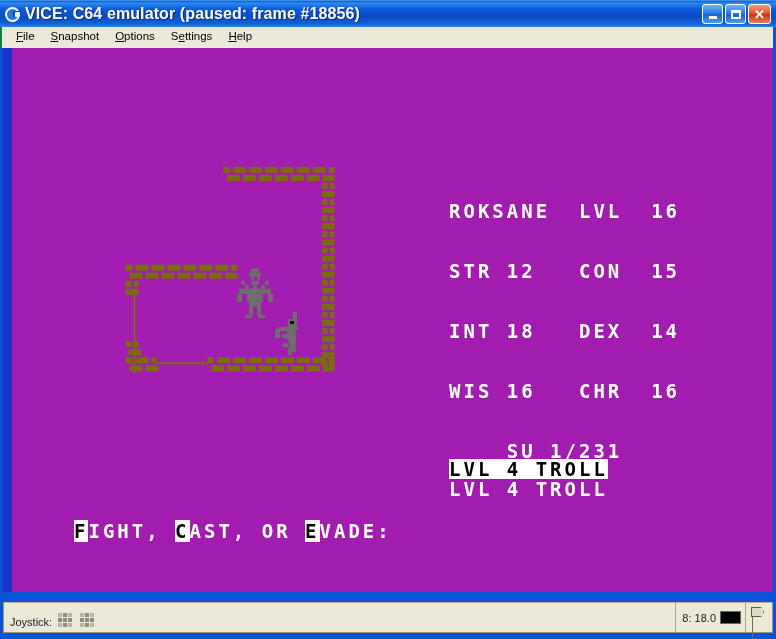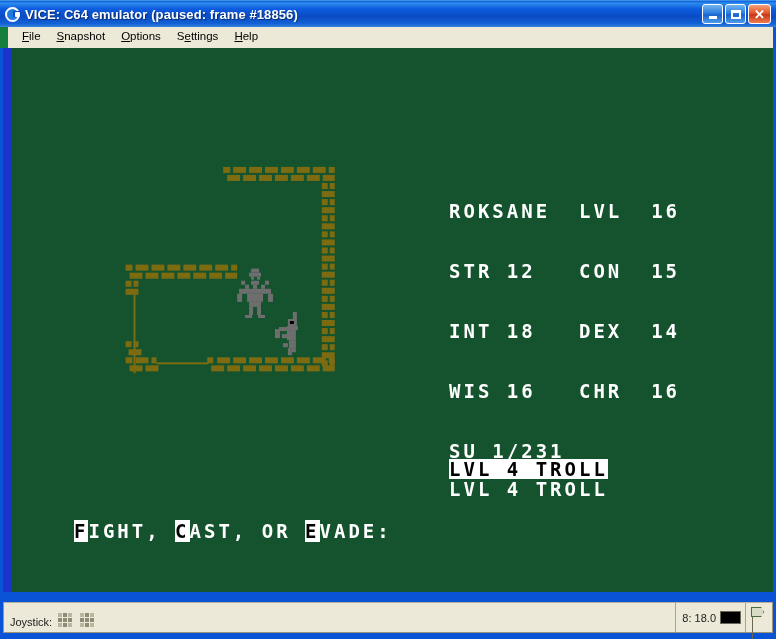--- a/index.html
+++ b/index.html
@@ -38,21 +38,21 @@
   }
   .tb-icon .notch{
     position:absolute;right:0px;top:5px;width:8px;height:6px;
     background:#0a4bc4;
   }
   .tb-icon .dot{
     position:absolute;right:1px;top:6px;width:5px;height:5px;
     background:#ffffff;border-radius:1px;
   }
   .tb-title{
-    color:#ffffff;font-size:13px;font-weight:bold;
+    color:#ffffff;font-size:16px;font-weight:bold;
     white-space:nowrap;letter-spacing:0.1px;
     text-shadow:1px 1px 1px rgba(0,0,0,0.45);
     flex:1 1 auto;overflow:hidden;
   }
   .tb-buttons{display:flex;align-items:center;gap:2px;flex:0 0 auto;padding-right:3px;}
   .tb-btn{
     width:21px;height:20px;
     border:1px solid #ffffff;
     border-radius:3px;
     box-sizing:border-box;
@@ -69,21 +69,21 @@
   .tb-btn .g-min{width:8px;height:3px;background:#fff;margin-top:7px;}
   .tb-btn .g-max{width:10px;height:9px;border:2px solid #fff;border-top-width:3px;box-sizing:border-box;}
   .tb-btn .g-close{color:#fff;font-size:13px;font-weight:bold;line-height:1;font-family:"Liberation Sans",sans-serif;}
 
   
   .menubar{
     height:21px;flex:0 0 21px;
     background:#ece9d8;
     display:flex;align-items:center;
     padding-left:6px;
-    border-left:8px solid #15803d;
+    border-left:2px solid #15803d;
     border-right:3px solid #0a53d6;
     box-sizing:border-box;
   }
   .menu-item{
     font-size:11.5px;color:#000;
     padding:2px 8px 3px 8px;
     white-space:nowrap;
     line-height:1;
   }
   .menu-item u{text-decoration:underline;}
@@ -99,22 +99,23 @@
   .c64-frame{
     flex:1 1 auto;
     background:#1b34c9;
     position:relative;
     overflow:hidden;
     padding:2px 0 2px 9px;
     box-sizing:border-box;
   }
   .c64-screen{
     position:absolute;left:9px;top:0;right:0;bottom:0;
-    background:#14532d;
+    background:#a21caf;
     overflow:hidden;
+    text-align:center;
   }
 
   
   .c64text{
     position:absolute;
     font-family:"DejaVu Sans Mono","Liberation Mono",monospace;
     color:#ffffff;
     font-weight:bold;
     letter-spacing:3.0px;
     white-space:pre;

